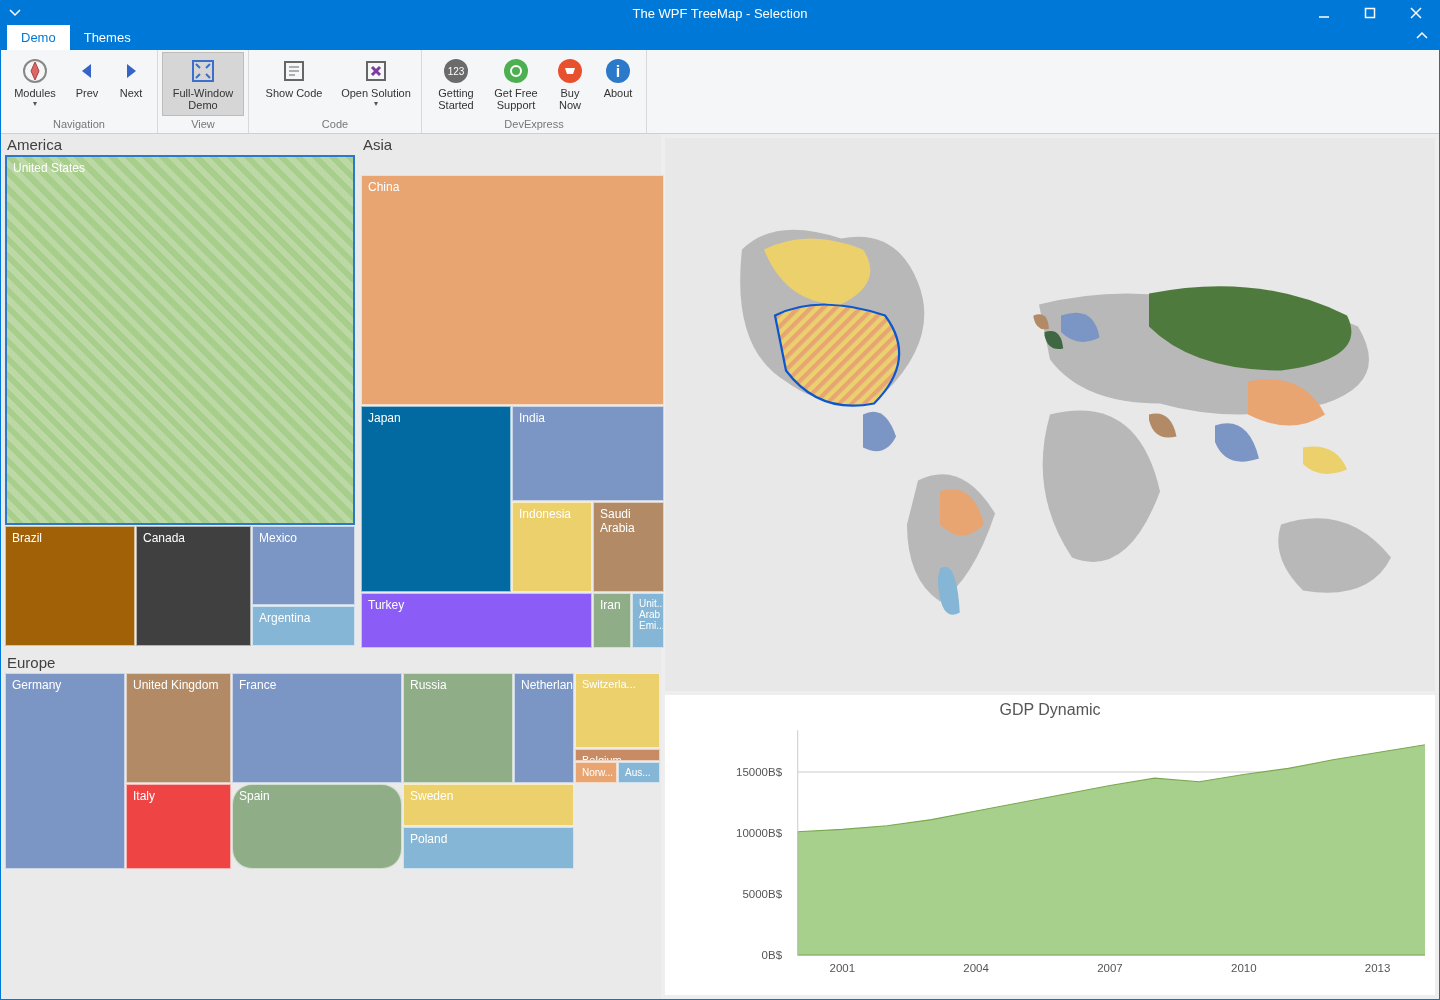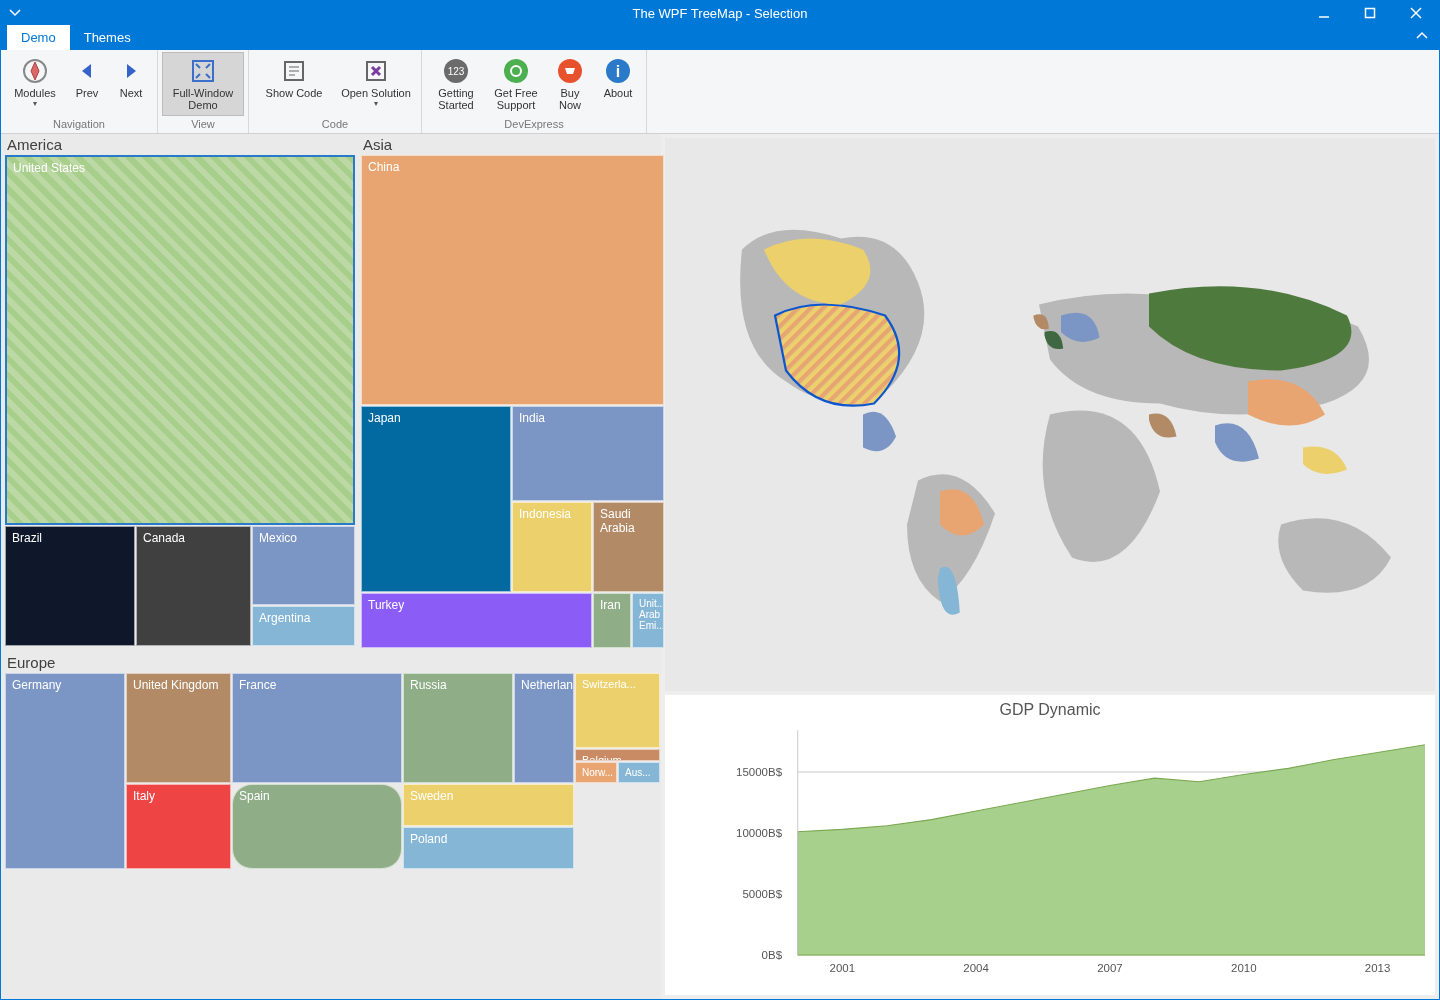--- a/index.html
+++ b/index.html
@@ -203,32 +203,32 @@
 
   <div class="content">
     <div class="left">
       <div style="flex:1;display:flex;flex-direction:column;padding:0 4px 4px 4px;">
 
         <div style="display:flex;gap:6px;">
           <div style="flex:1;">
             <div class="grp-label">America</div>
             <div class="america">
               <div class="tm-box hatch" style="grid-column:1/4;border:2px solid #2b79c9;">United States</div>
-              <div class="tm-box" style="background:#0f172a">Brazil</div>
+              <div class="tm-box" style="background:#a16207">Brazil</div>
               <div class="tm-box" style="background:#404040">Canada</div>
               <div style="display:grid;grid-template-rows:1fr 40px;gap:1px;">
                 <div class="tm-box" style="background:#7b96c4">Mexico</div>
                 <div class="tm-box" style="background:#85b6d6">Argentina</div>
               </div>
             </div>
           </div>
           <div style="flex:0.88;">
             <div class="grp-label">Asia</div>
             <div class="asia">
-              <div class="tm-box" style="background:#e8a571;grid-column:1/5;">China</div>
+              <div class="tm-box" style="background:#e8a571;grid-column:1/5;margin-top:20px;">China</div>
               <div class="tm-box" style="background:#0369a1;grid-row:2/4;">Japan</div>
               <div class="tm-box" style="background:#7b96c4;grid-column:2/5;">India</div>
               <div class="tm-box" style="background:#ecd06b;grid-column:2/3;">Indonesia</div>
               <div class="tm-box" style="background:#b28a65;grid-column:3/5;">Saudi Arabia</div>
               <div class="tm-box" style="background:#8b5cf6;grid-column:1/3;">Turkey</div>
               <div class="tm-box" style="background:#8fae88;">Iran</div>
               <div class="tm-box" style="background:#85b6d6;font-size:10px;">Unit... Arab Emi...</div>
             </div>
           </div>
         </div>

